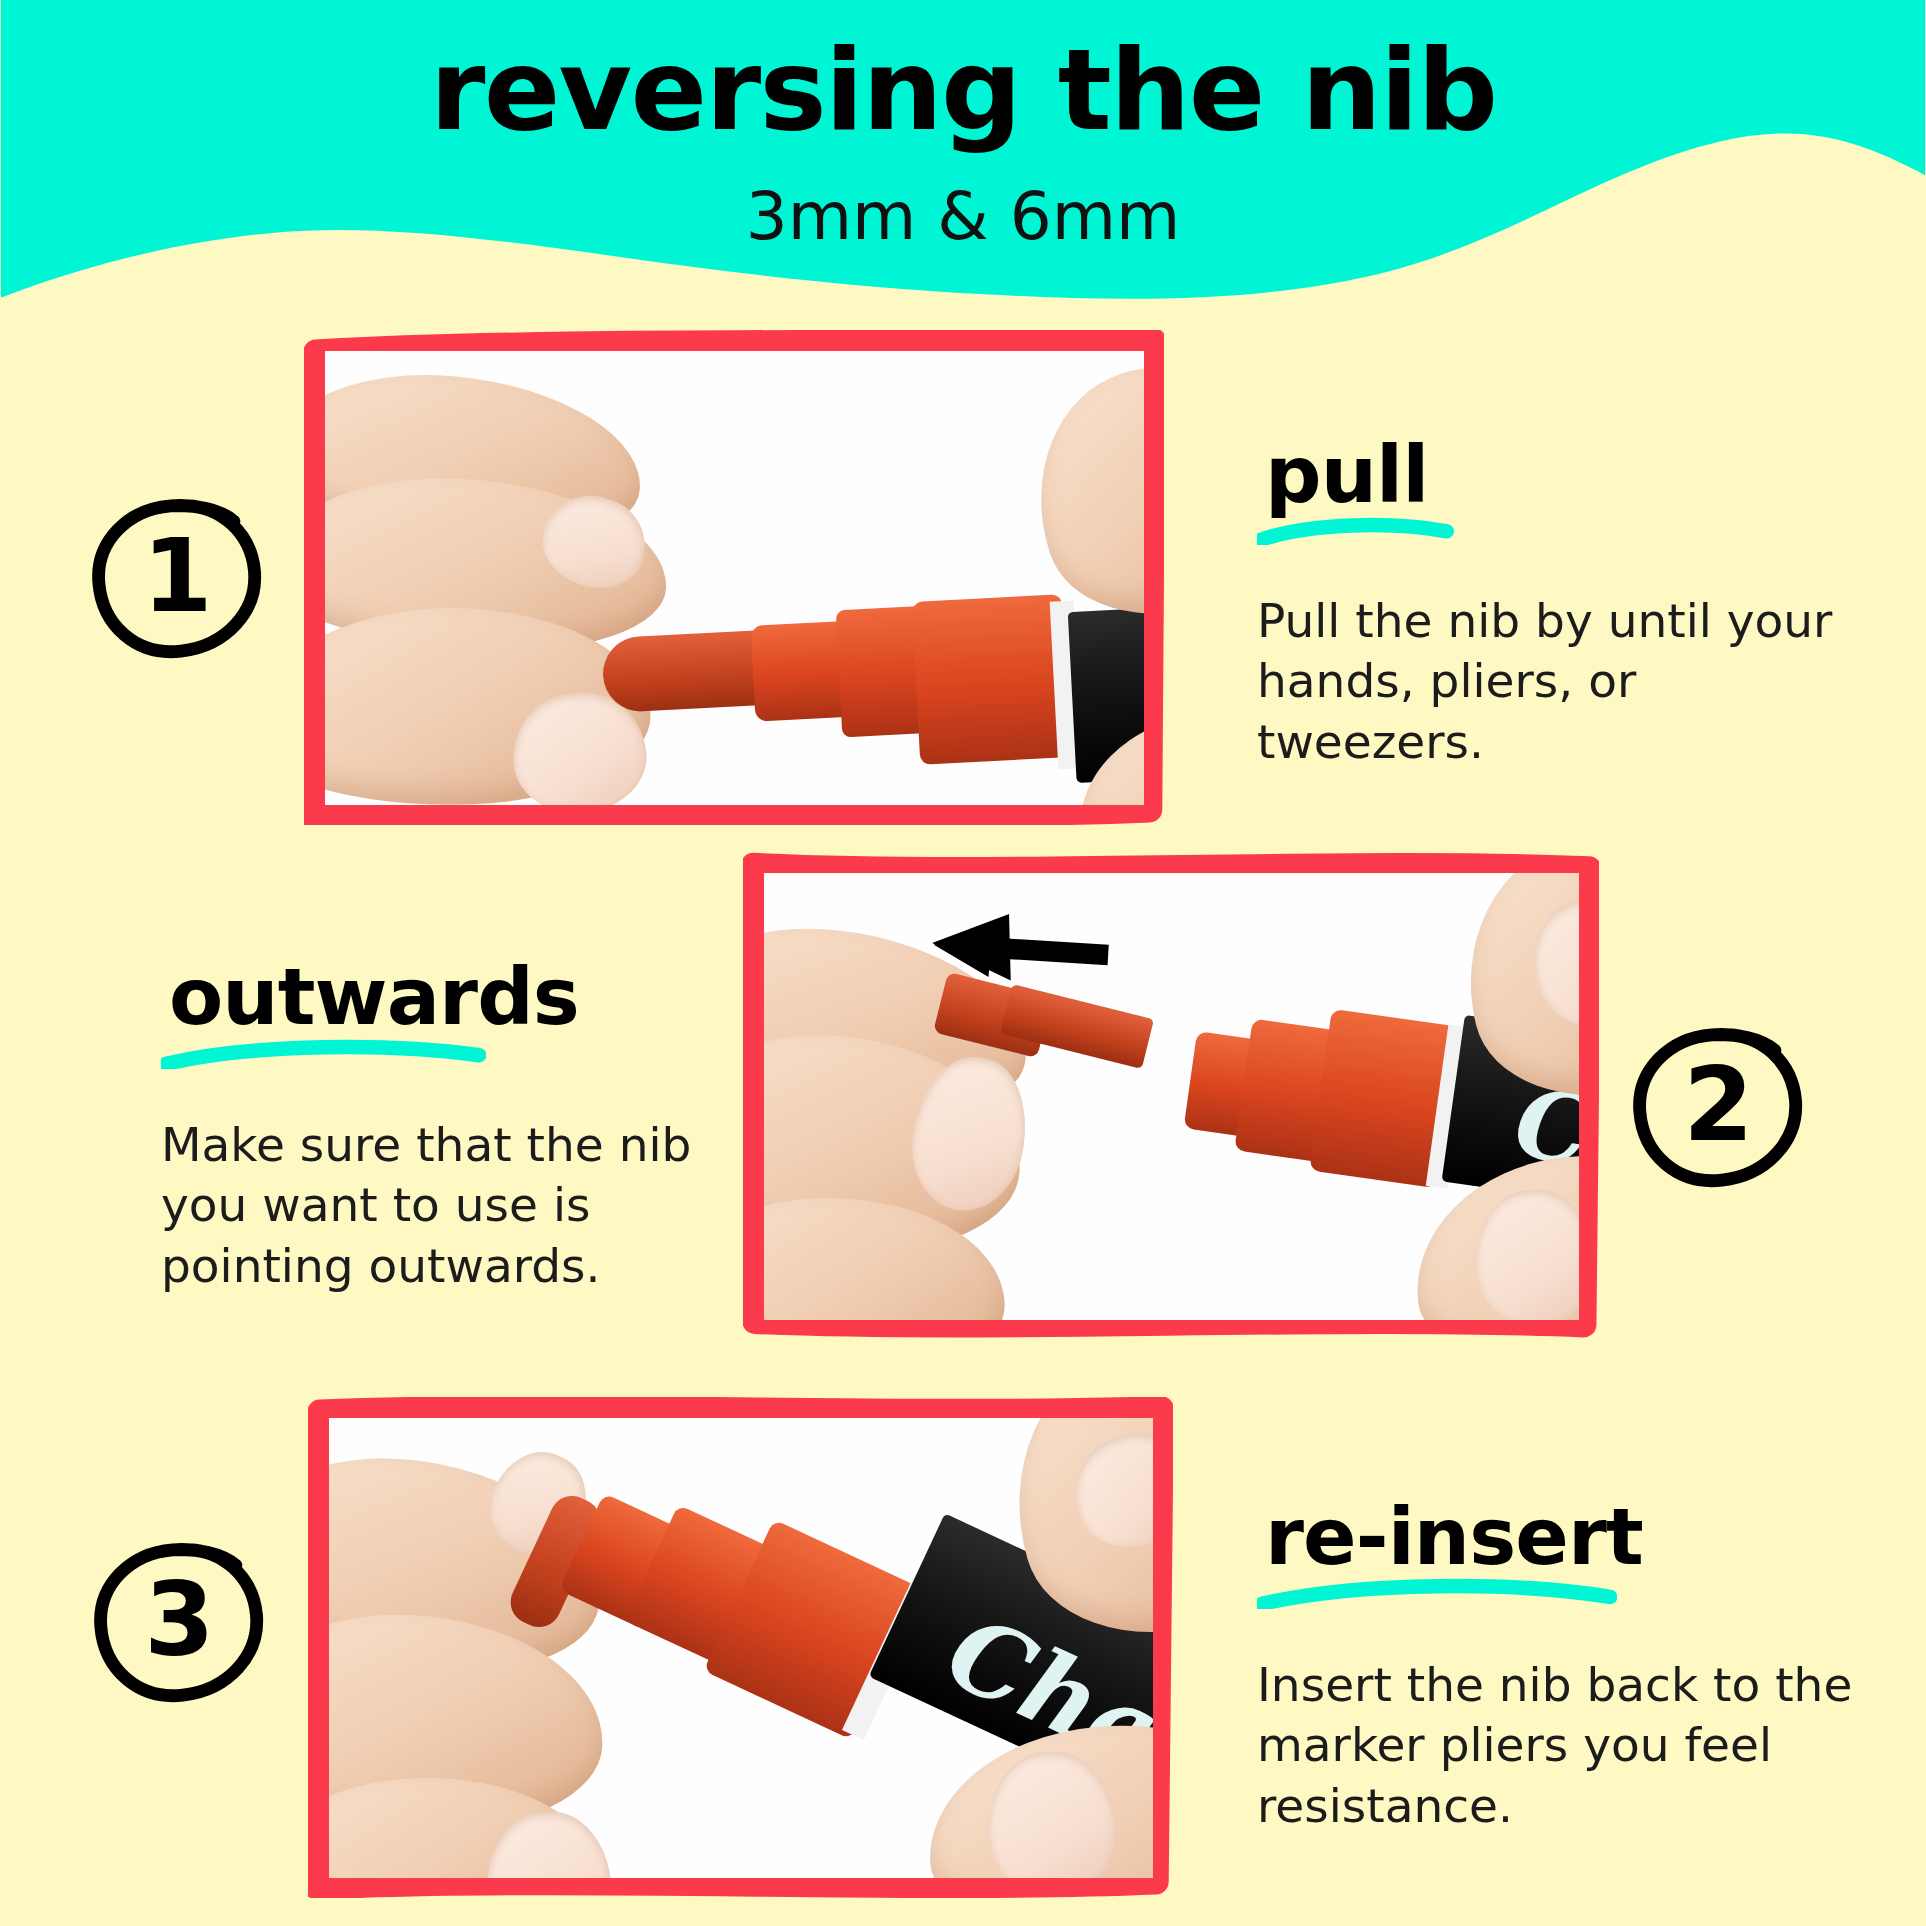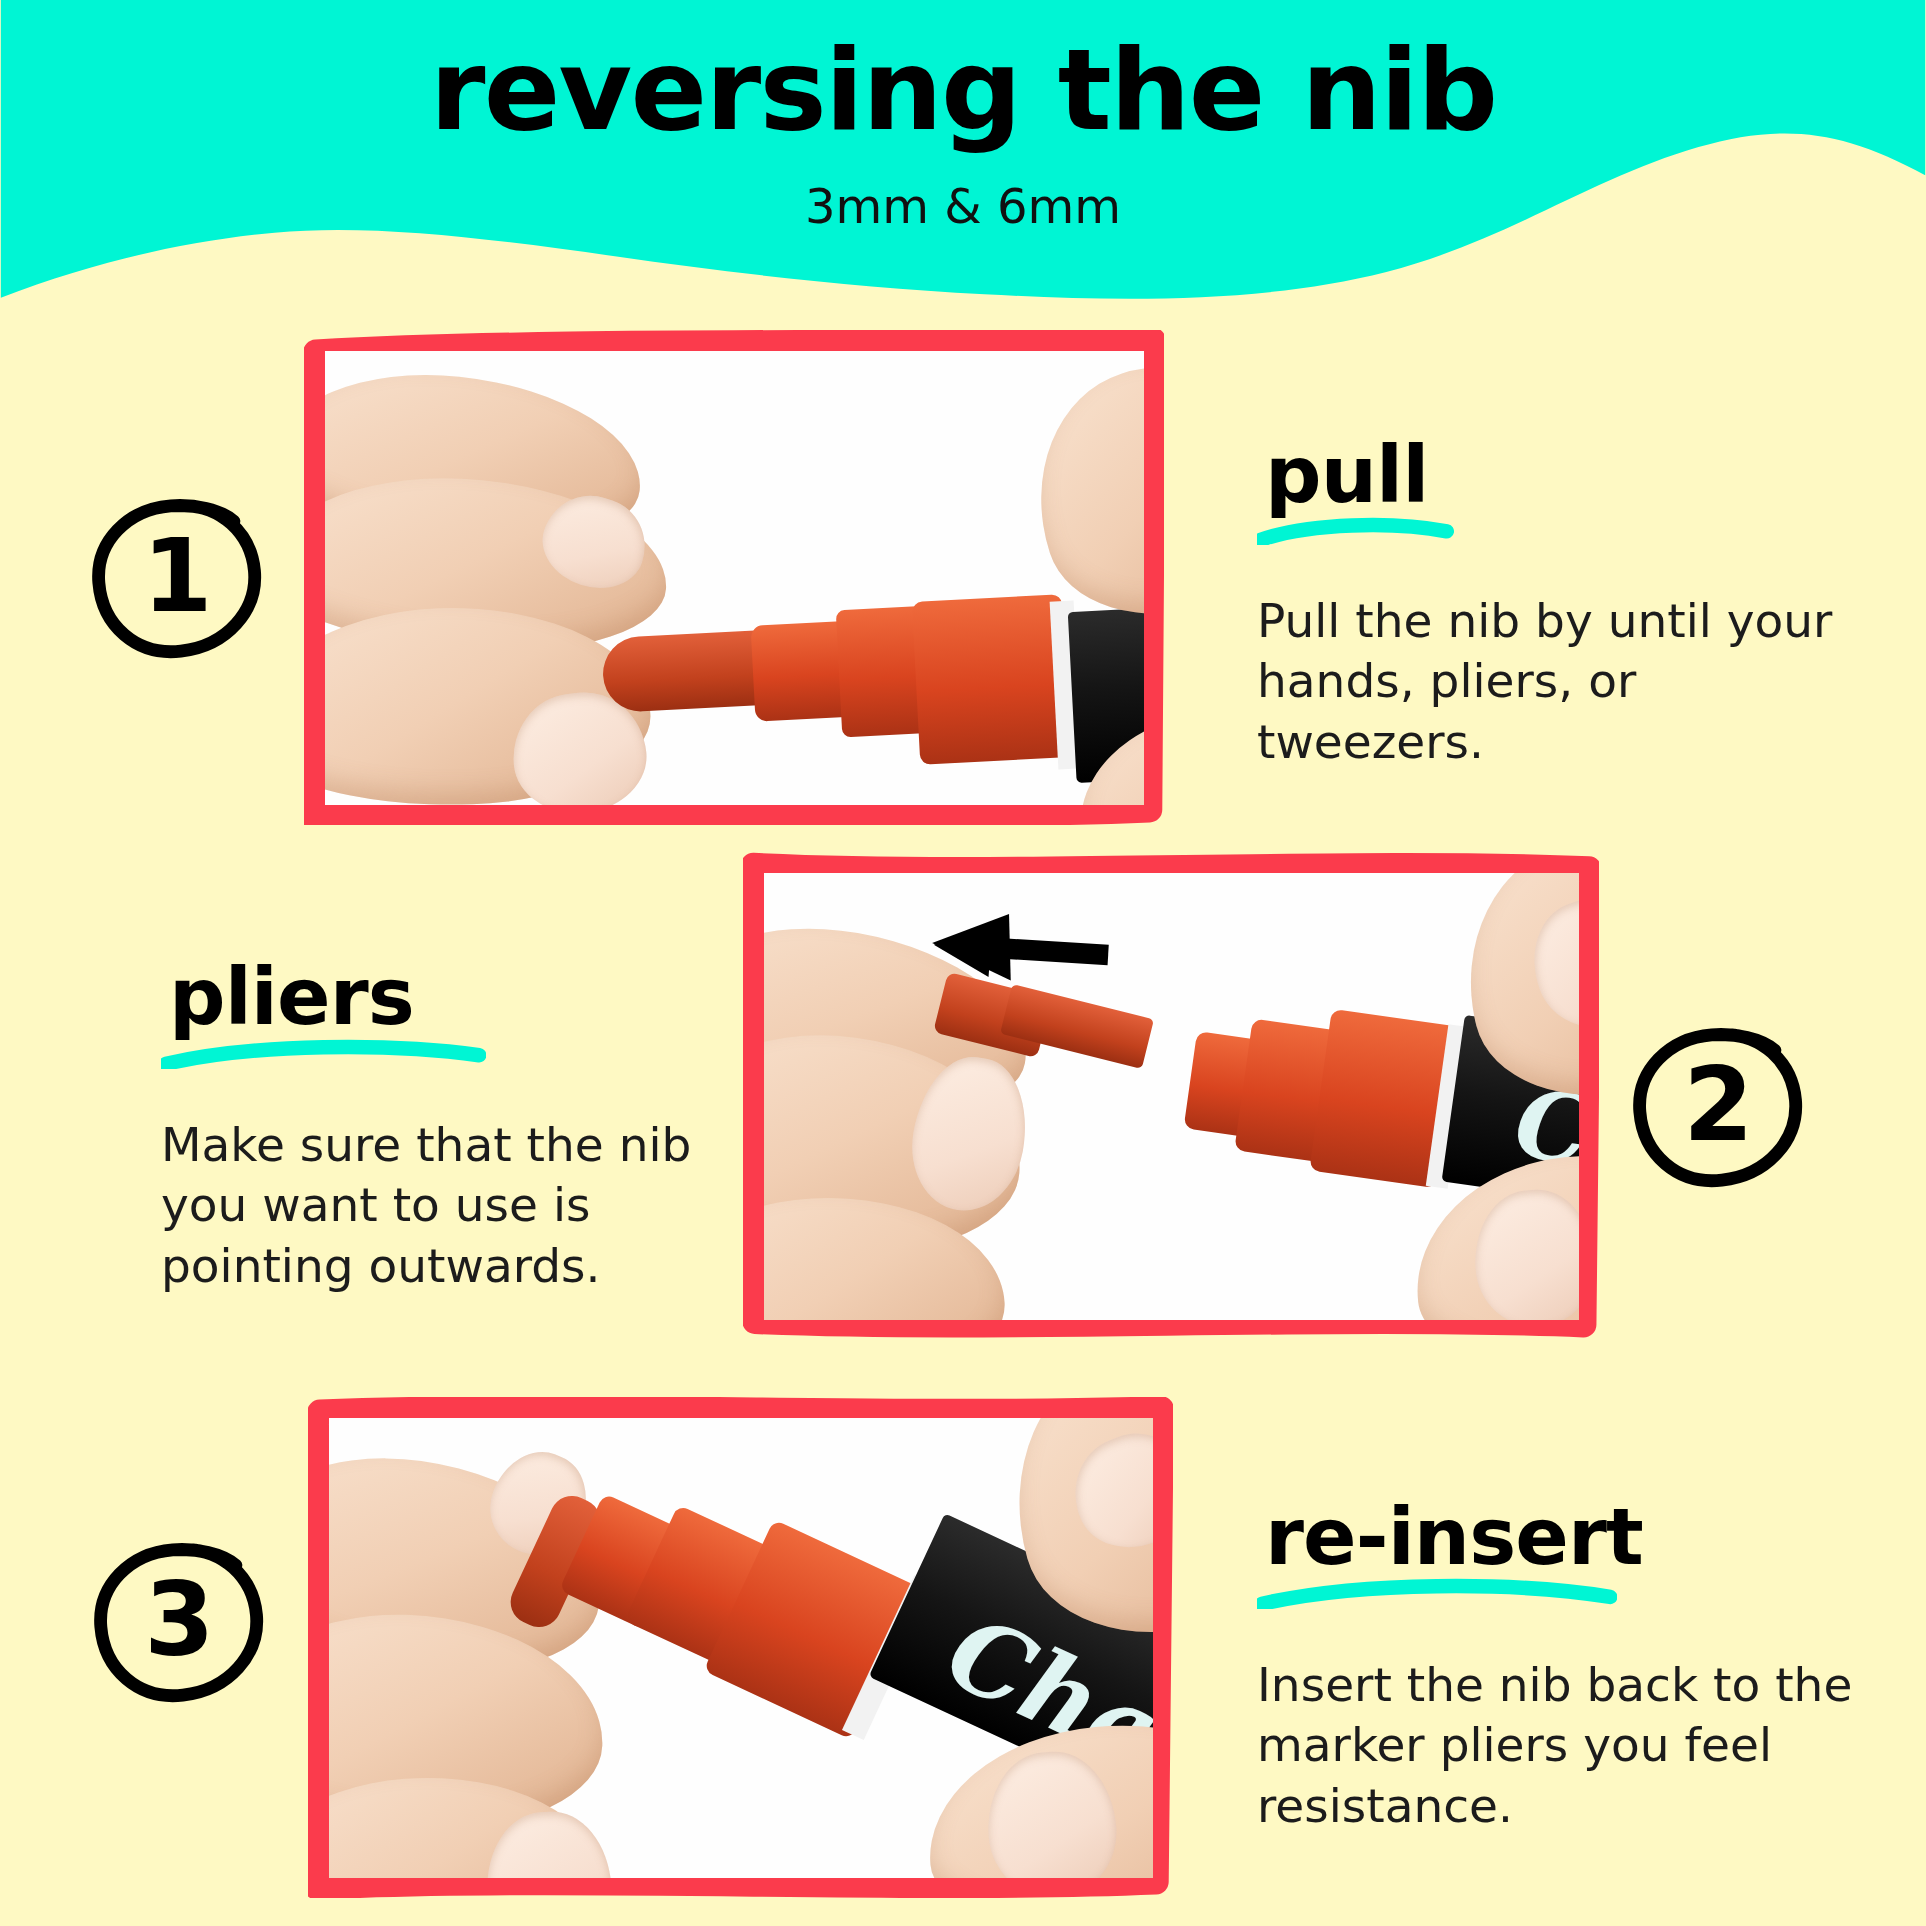--- a/index.html
+++ b/index.html
@@ -15,21 +15,21 @@
   
   .header-band{position:absolute;left:0;top:0;width:1926px;height:325px;overflow:hidden;}
   .header-band svg{position:absolute;left:0;top:0;}
   .header-title{
     position:absolute;left:0;top:31px;width:1926px;text-align:center;
     font-size:113px;line-height:1.05;font-weight:800;letter-spacing:-1.7px;
     color:#000;font-family:"DejaVu Sans","Liberation Sans",sans-serif;
   }
   .header-sub{
     position:absolute;left:0;top:178px;width:1926px;text-align:center;
-    font-size:48px;font-weight:400;color:#111;
+    font-size:66px;font-weight:400;color:#111;
     font-family:"DejaVu Sans","Liberation Sans",sans-serif;
   }
 
   
   .step-badge{position:absolute;width:171px;height:163px;}
   .step-badge .num{
     position:absolute;left:0;top:0;width:171px;height:163px;
     display:flex;align-items:center;justify-content:center;
     font-size:101px;font-weight:800;color:#000;
     font-family:"DejaVu Sans","Liberation Sans",sans-serif;
@@ -165,21 +165,21 @@
 
   <div class="step-badge" style="left:1633px;top:1026px;">
     <svg width="171" height="163" viewBox="0 0 200 190">
       <path d="M104,10 C150,8 186,42 190,86 C194,132 158,174 104,180
                C52,186 12,150 8,100 C4,52 42,14 92,10 C120,8 150,14 166,28" fill="none" stroke="#000" stroke-width="15" stroke-linecap="round"></path>
     </svg>
     <div class="num">2</div>
   </div>
 
   <div class="copy" style="left:161px;top:950px;width:548px;">
-    <h2>pliers</h2>
+    <h2>outwards</h2>
     <svg class="swoosh" width="325" height="31" viewBox="0 0 380 36">
       <path d="M6,30 C110,6 270,6 372,20" fill="none" stroke="#00F5D4" stroke-width="17" stroke-linecap="round"></path>
     </svg>
     <p>Make sure that the nib you want to use is pointing outwards.</p>
   </div>
 
   <div class="step-badge" style="left:94px;top:1541px;">
     <svg width="171" height="163" viewBox="0 0 200 190">
       <path d="M104,10 C150,8 186,42 190,86 C194,132 158,174 104,180
                C52,186 12,150 8,100 C4,52 42,14 92,10 C120,8 150,14 166,28" fill="none" stroke="#000" stroke-width="15" stroke-linecap="round"></path>

